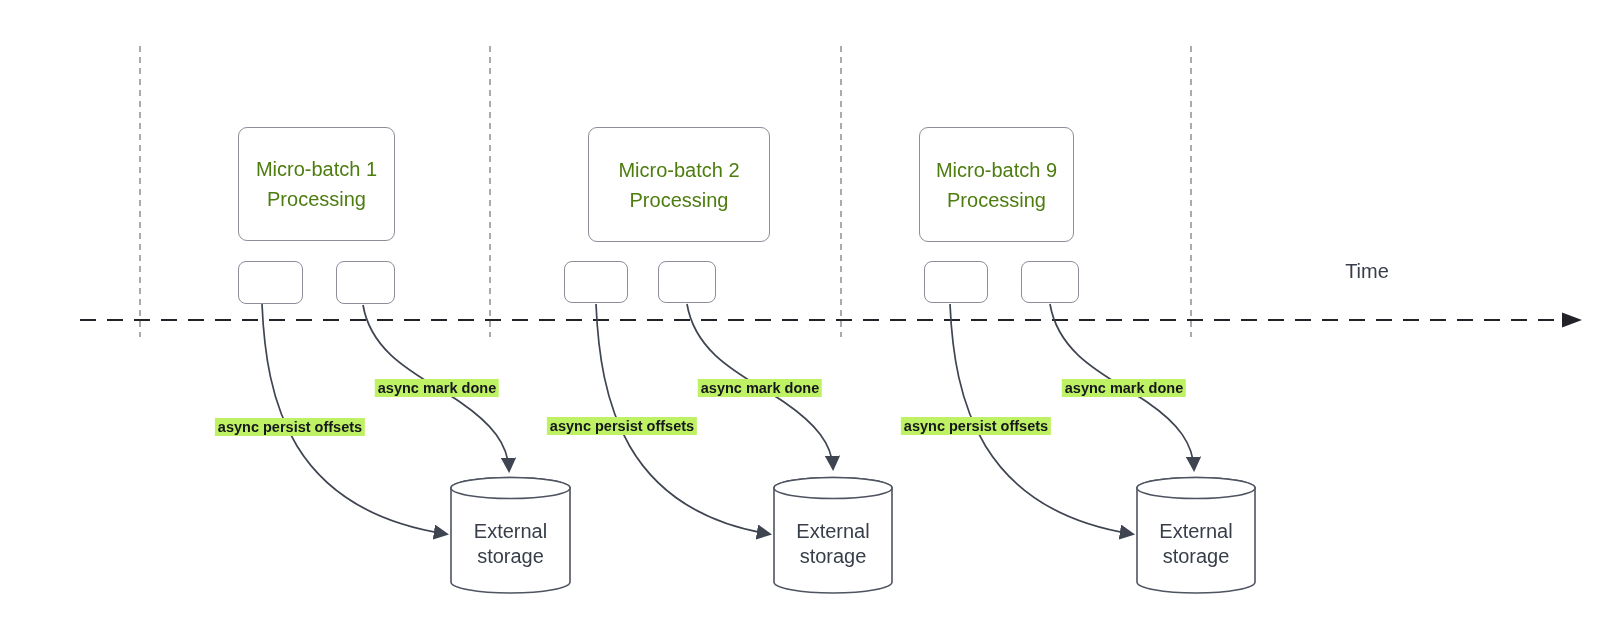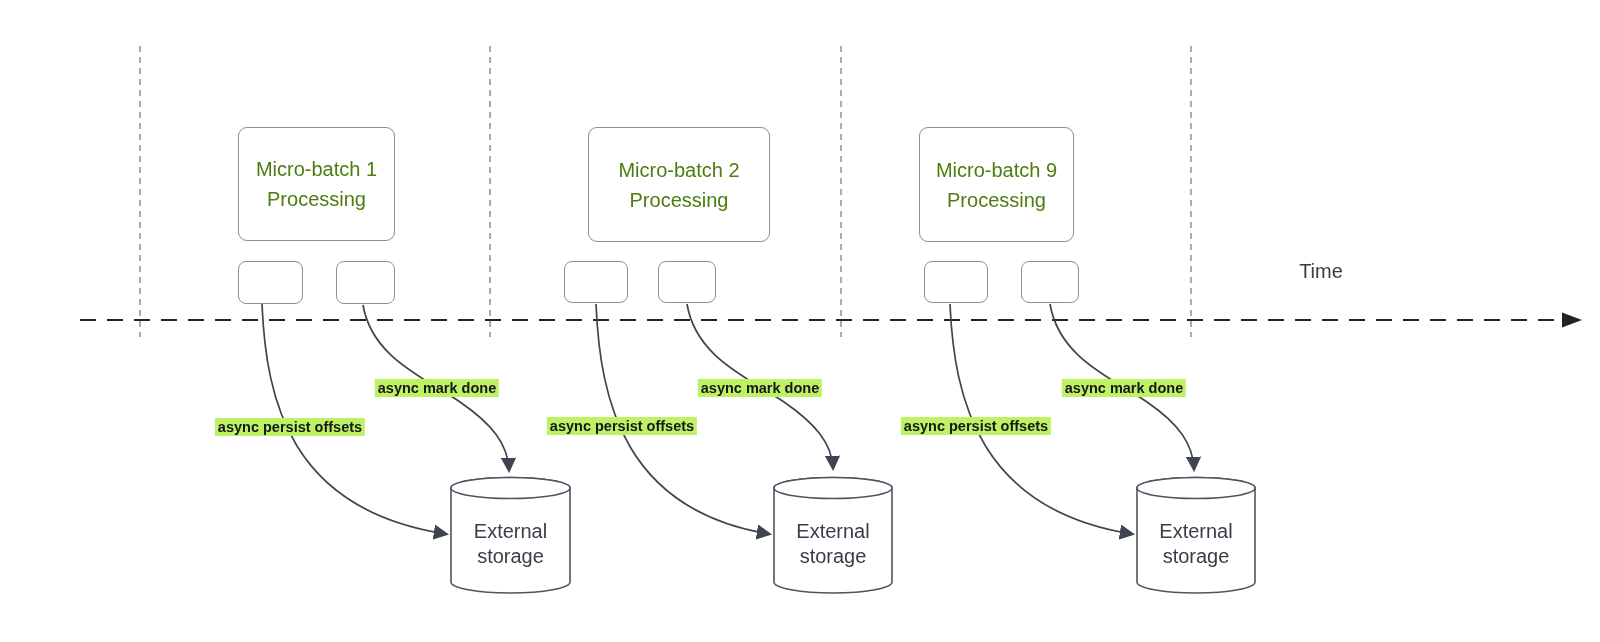--- a/index.html
+++ b/index.html
@@ -121,15 +121,15 @@
 
   <div class="batch-box" style="left:919px;top:127px;width:155px;height:115px">
     <span>Micro-batch 9 Processing</span>
   </div>
   <div class="task-box" style="left:924px;top:261px;width:64px;height:42px"></div>
   <div class="task-box" style="left:1021px;top:261px;width:58px;height:42px"></div>
   <div class="edge-label" style="left:976px;top:426px">async persist offsets</div>
   <div class="edge-label" style="left:1124px;top:388px">async mark done</div>
   <div class="storage-label" style="left:1137px;top:519px;width:118px">External storage</div>
 
-  <div class="time-label" style="left:1321px;top:271px">Time</div>
+  <div class="time-label" style="left:1367px;top:271px">Time</div>
 
 </div>
 
 </body></html>

